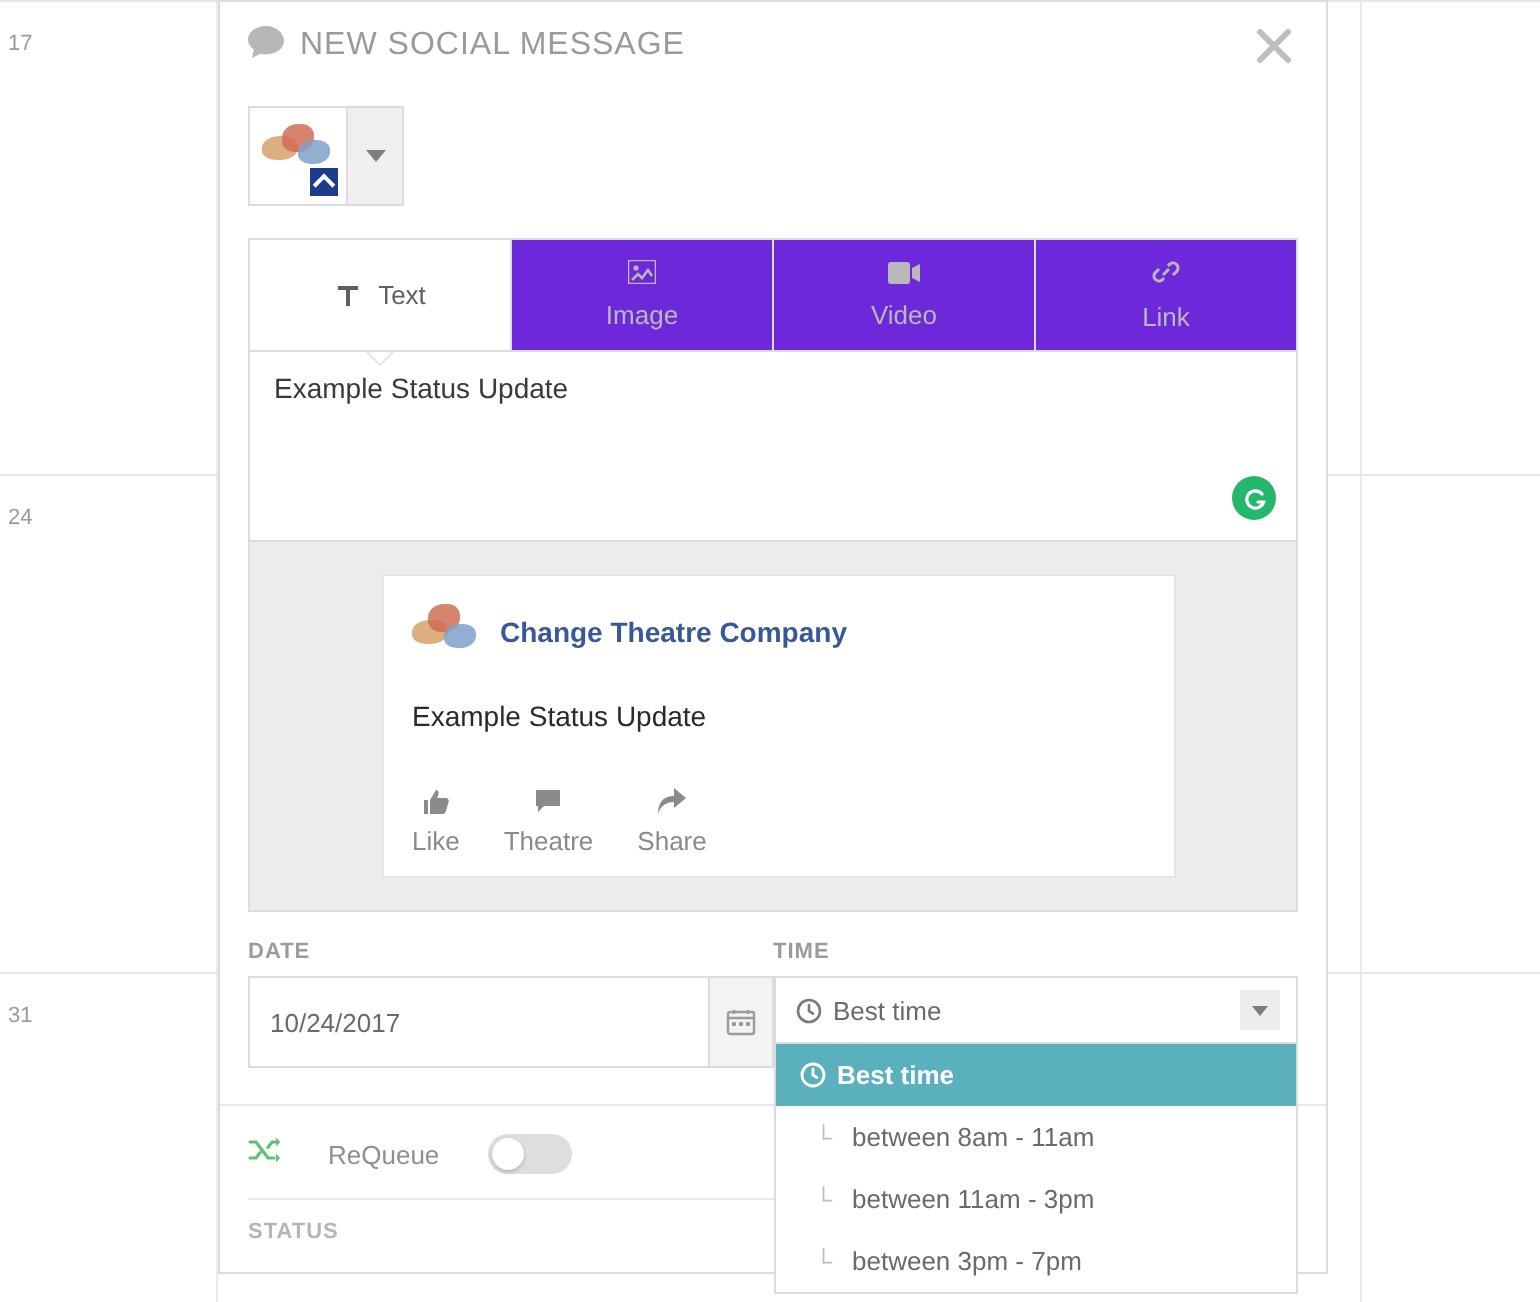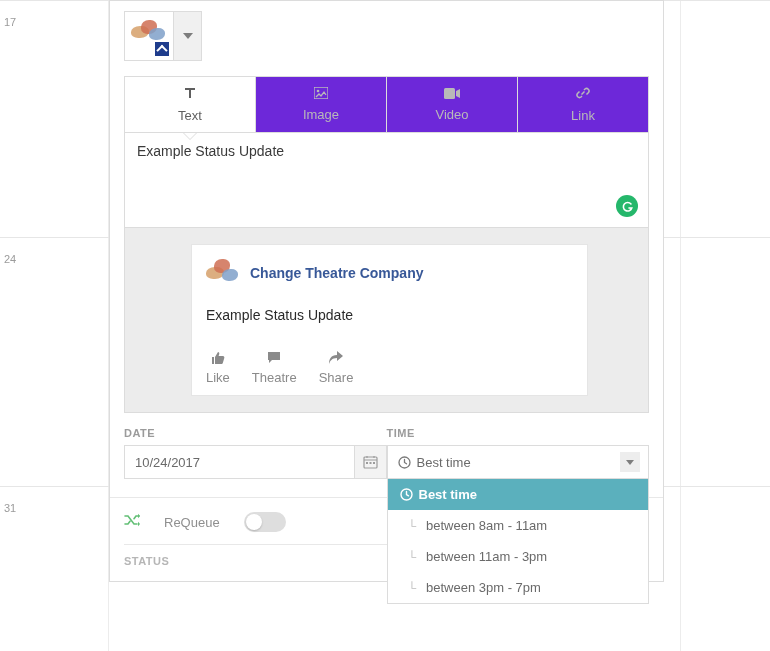--- a/index.html
+++ b/index.html
@@ -25,21 +25,21 @@
   .profile-thumb { width: 48px; height: 48px; background: #fff; position: relative; display:flex; align-items:center; justify-content:center; }
   .profile-thumb .brush { position: absolute; top: 8px; left: 6px; width: 36px; height: 22px; }
   .profile-thumb .badge { position: absolute; right: 4px; bottom: 4px; width: 14px; height: 14px; background: #1e3c8c; display:flex; align-items:center; justify-content:center; }
   .profile-thumb .badge::after { content:''; width:6px; height:6px; border:2px solid #fff; border-bottom:none; border-right:none; transform: rotate(45deg) translate(1px,1px); }
   .profile-caret { width: 28px; background: #f0f0f0; display:flex; align-items:center; justify-content:center; border-left:1px solid #dcdcdc; cursor:pointer; }
   .chev-down { width: 0; height: 0; border-left: 5px solid transparent; border-right: 5px solid transparent; border-top: 6px solid #7d7d7d; }
 
   .tabs { display:flex; margin-top: 12px; border: 1px solid #dcdcdc; border-bottom: none; }
   .tab { flex:1; display:flex; align-items:center; justify-content:center; gap:8px; padding: 9px 0; font-size: 13px; color:#b9b9b9; cursor:pointer; border-right:1px solid #dcdcdc; position:relative; }
   .tab:last-child { border-right:none; }
-  .tab.active { background:#fff; color:#5f5f5f;flex-direction:column; }
+  .tab.active { background:#fff; color:#5f5f5f; }
   .tab:not(.active) { background:#6d28d9;flex-direction:column; }
   .tab.active::after { content:''; position:absolute; bottom:-7px; left:50%; transform:translateX(-50%); width:0; height:0; border-left:7px solid transparent; border-right:7px solid transparent; border-top:7px solid #fff; filter: drop-shadow(0 1px 0 #dcdcdc); }
   .tab svg, .tab .glyph { color:#b9b9b9; }
   .tab.active svg, .tab.active .glyph { color:#5f5f5f; }
 
   .editor { border:1px solid #dcdcdc; padding: 10px 12px 8px; min-height: 96px; position:relative; }
   .editor-text { font-size: 14px; color:#3a3a3a; }
   .grammarly { position:absolute; right:10px; bottom:10px; width:22px; height:22px; border-radius:50%; background:#25b76b; display:flex; align-items:center; justify-content:center; }
   .grammarly svg { stroke:#fff; }
 
@@ -49,21 +49,21 @@
   .pv-logo { width:34px; height:28px; }
   .pv-name { color:#385898; font-weight:600; font-size:14px; }
   .pv-body { margin-top: 20px; font-size:14px; color:#2a2a2a; }
   .pv-actions { display:flex; gap:22px; margin-top: 28px; color:#8a8a8a; font-size:13px; }
   .pv-act { display:flex; align-items:center; gap:6px; cursor:pointer;flex-direction:column; }
   .pv-act svg { fill:#8a8a8a; }
 
   .meta-row { display:flex; margin-top: 14px; }
   .meta-col { flex:1; }
   .meta-label { font-size:11px; color:#9b9b9b; letter-spacing:.5px; margin-bottom:6px; font-weight:600; }
-  .date-input { display:flex; border:1px solid #dcdcdc; height:34px; }
+  .date-input { display:flex; border:1px solid #dcdcdc; height:46px; }
   .date-input input { flex:1; border:none; padding:0 10px; font-size:13px; color:#6a6a6a; outline:none; }
   .date-input .cal-btn { width:32px; background:#f3f3f3; border-left:1px solid #dcdcdc; display:flex; align-items:center; justify-content:center; cursor:pointer; }
 
   .time-select { position:relative; }
   .time-btn { display:flex; align-items:center; justify-content:space-between; border:1px solid #dcdcdc; height:34px; padding:0 8px 0 10px; cursor:pointer; font-size:13px; color:#6a6a6a; }
   .time-btn .left { display:flex; align-items:center; gap:6px; }
   .tri { width:20px; height:20px; background:#ededed; display:flex; align-items:center; justify-content:center; }
   .tri::after { content:''; width:0; height:0; border-left:4px solid transparent; border-right:4px solid transparent; border-top:5px solid #7d7d7d; }
   .dropdown { position:absolute; left:0; right:0; top:34px; background:#fff; border:1px solid #dcdcdc; border-top:none; z-index:10; }
   .dd-item { padding:8px 12px; font-size:13px; color:#6a6a6a; cursor:pointer; display:flex; align-items:center; gap:6px; }
@@ -95,20 +95,35 @@
   </div>
   <div class="cal-row" style="top:237px">
     <span class="cal-num">24</span>
   </div>
   <div class="cal-row" style="top:486px">
     <span class="cal-num">31</span>
   </div>
 </div>
 
 <div class="modal">
+  <div class="m-header">
+    <div class="m-title">
+      <span class="icon">
+        <svg width="18" height="16" viewBox="0 0 18 16">
+            <path fill="currentColor" d="M9 0C4 0 0 3 0 6.8c0 2 1.1 3.8 2.9 5L2 16l4.2-2.1c.9.2 1.8.3 2.8.3 5 0 9-3 9-6.8S14 0 9 0z"></path>
+          </svg>
+      </span>
+      <span>NEW SOCIAL MESSAGE</span>
+    </div>
+    <div class="close">
+      <svg width="24" height="24" viewBox="0 0 24 24">
+          <path stroke="currentColor" stroke-width="3" stroke-linecap="round" d="M5 5l14 14M19 5L5 19"></path>
+        </svg>
+    </div>
+  </div>
 
   <div class="m-body">
     <div class="profile-picker">
       <div class="profile-thumb">
         <div class="brush">
           <span style="left:0;top:6px;width:18px;height:12px;background:#d6a06a"></span>
           <span style="left:10px;top:0;width:16px;height:14px;background:#cf6f53"></span>
           <span style="left:18px;top:8px;width:16px;height:12px;background:#7fa0c9"></span>
         </div>
         <div class="badge"></div>

